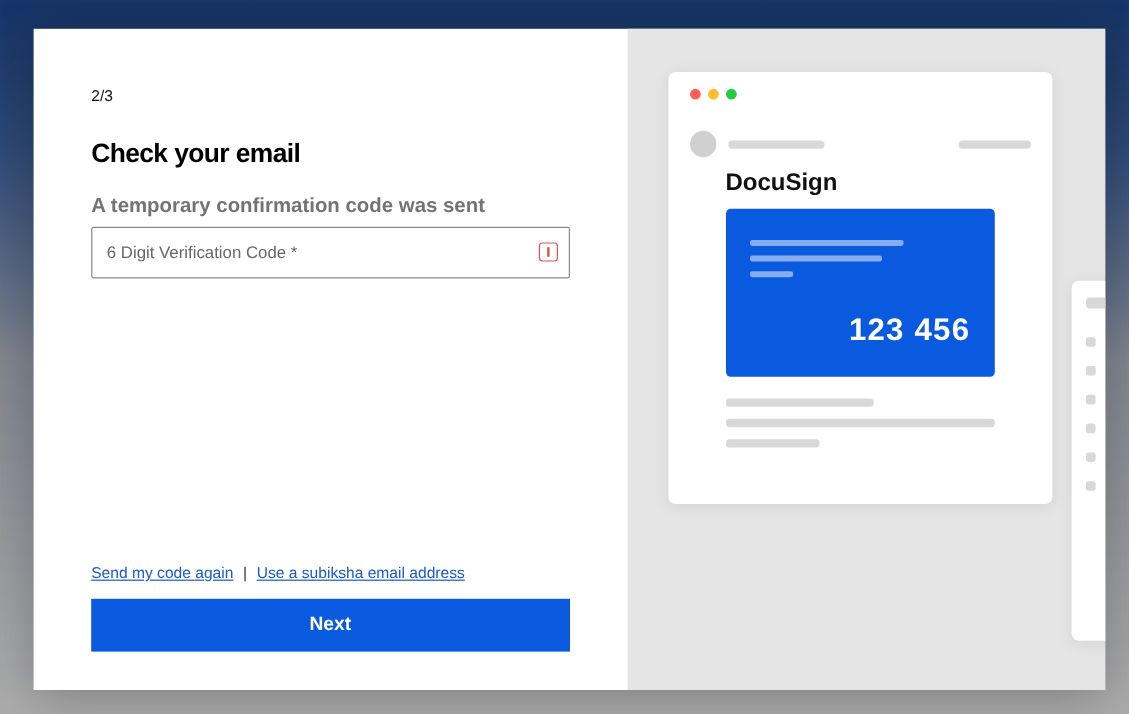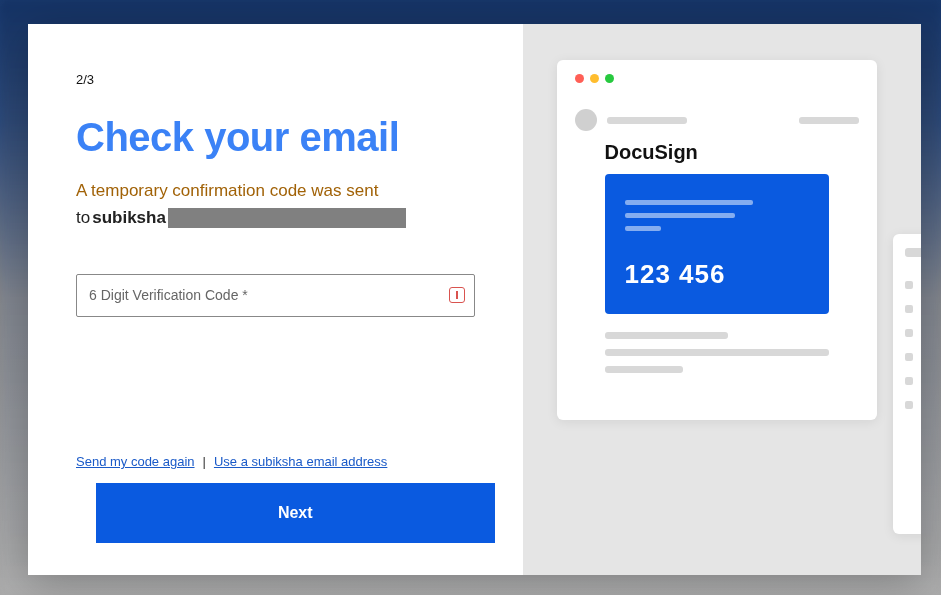--- a/index.html
+++ b/index.html
@@ -38,31 +38,32 @@
     background: #e5e5e5;
     position: relative;
     overflow: hidden;
   }
   .step-indicator {
     font-size: 13px;
     color: #111;
     margin-bottom: 28px;
   }
   .title {
-    font-size: 40px;
+    font-size: 22px;
     font-weight: 700;
-    color: #3b82f6;
+    color: #000000;
     margin-bottom: 18px;
     letter-spacing: -0.5px;
   }
   .subtitle {
     font-size: 17px;
-    color: #a16207;
+    color: #737373;
     line-height: 1.5;
     margin-bottom: 4px;
+    font-weight: bold;
   }
   .email-line {
     font-size: 17px;
     color: #222;
     display: flex;
     align-items: center;
     gap: 2px;
     margin-bottom: 46px;
   }
   .email-masked {
@@ -118,28 +119,27 @@
   .link {
     color: #1a5ac8;
     text-decoration: underline;
     cursor: pointer;
   }
   .link-sep {
     color: #333;
   }
   .next-btn {
     width: 100%;
-    height: 60px;
+    height: 44px;
     background: #0a5ae0;
     color: #fff;
     border: none;
     font-size: 16px;
     font-weight: 600;
     cursor: pointer;
-    margin-left: 20px;
   }
 
   
   .illus-main-card {
     position: absolute;
     left: 34px;
     top: 36px;
     width: 320px;
     height: 360px;
     background: #fff;
@@ -181,20 +181,21 @@
     background: rgba(255,255,255,0.5);
     border-radius: 2px;
     margin-bottom: 8px;
   }
   .blue-code {
     color: #fff;
     font-size: 26px;
     font-weight: 700;
     margin-top: 28px;
     letter-spacing: 1px;
+    text-align: right;
   }
   .gray-lines { margin: 0 30px; }
   .gray-line {
     height: 7px;
     background: #d8d8d8;
     border-radius: 3px;
     margin-bottom: 10px;
   }
 
   .illus-side-card {
@@ -231,25 +232,20 @@
 <body>
 
 <div class="backdrop-blur"></div>
 
 <div class="modal">
 
   <div class="left-pane">
     <div class="step-indicator">2/3</div>
     <h1 class="title">Check your email</h1>
     <div class="subtitle">A temporary confirmation code was sent</div>
-    <div class="email-line">
-      <span>to </span>
-      <span class="email-visible">subiksha</span>
-        <span class="email-masked"></span>
-    </div>
 
     <div class="code-input-wrap">
       <input type="text" class="code-input" placeholder="6 Digit Verification Code *" style="">
       <span class="input-caret-icon"></span>
     </div>
 
     <div class="spacer"></div>
 
     <div class="links-row">
       <a class="link">Send my code again</a>

